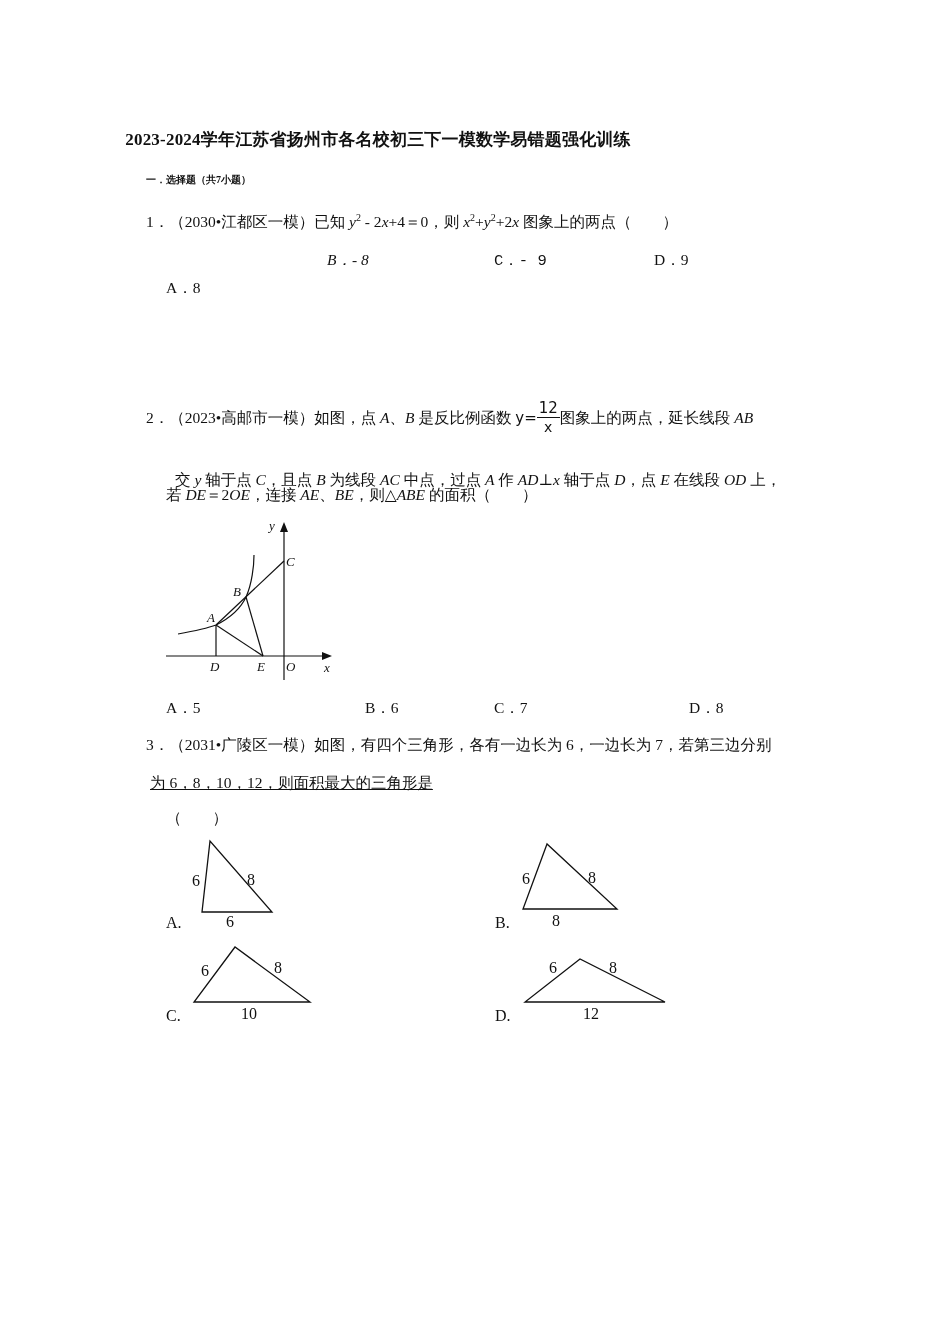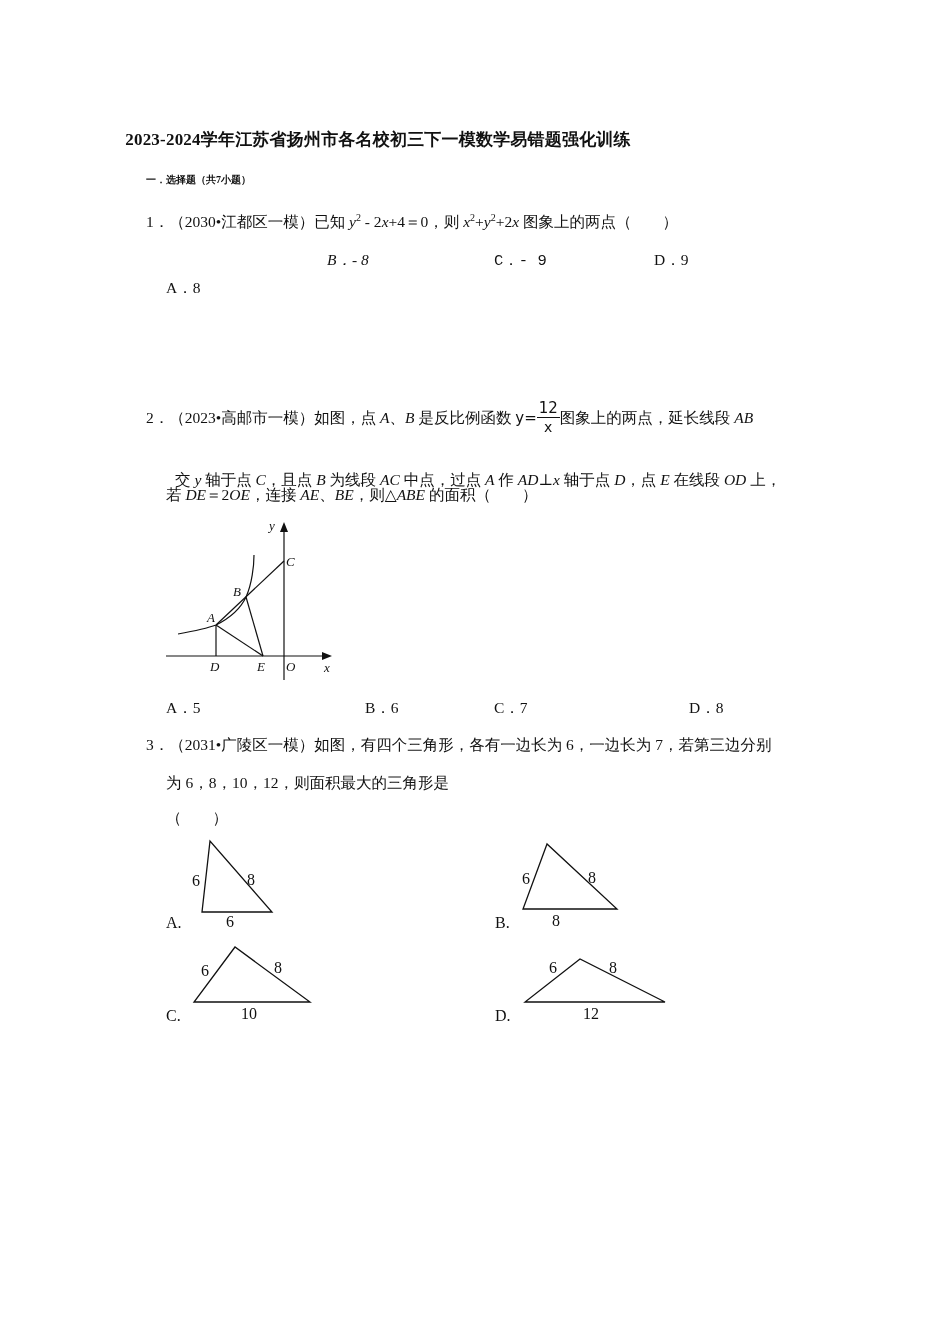--- a/index.html
+++ b/index.html
@@ -75,21 +75,21 @@
 </svg>
 
 <div class="abs opt" style="left:166px; top:698px;"><span>A．</span><span>5</span></div>
 <div class="abs opt" style="left:327px; top:698px;margin-left:38px;"><span>B．</span><span>6</span></div>
 <div class="abs opt" style="left:494px; top:698px;"><span>C．</span><span>7</span></div>
 <div class="abs opt" style="left:654px; top:698px;margin-left:35px;"><span>D．</span><span>8</span></div>
 
 <div class="abs q" style="left:146px; top:735px;">
   <span>3．</span><span>（2031•广陵区一模）</span><span>如图，有四个三角形，各有一边长为 6，一边长为 7，若第三边分别</span>
 </div>
-<div class="abs q" style="left:166px; top:773px;">为 6，8，10，12，则面积最大的三角形是</div>
+<div class="abs q" style="left:150px; top:773px;text-decoration:underline;">为 6，8，10，12，则面积最大的三角形是</div>
 <div class="abs q" style="left:166px; top:808px;">（　　）</div>
 
 <svg class="abs" style="left:150px; top:830px;" width="530" height="210" viewBox="0 0 530 210">
   <g stroke="#111" stroke-width="1.3" fill="none">
     <polygon points="60,11 52,82 122,82"></polygon>
     <polygon points="397,14 373,79 467,79"></polygon>
     <polygon points="85,117 44,172 160,172"></polygon>
     <polygon points="430,129 375,172 515,172"></polygon>
   </g>
   <g font-size="16" fill="#111">

